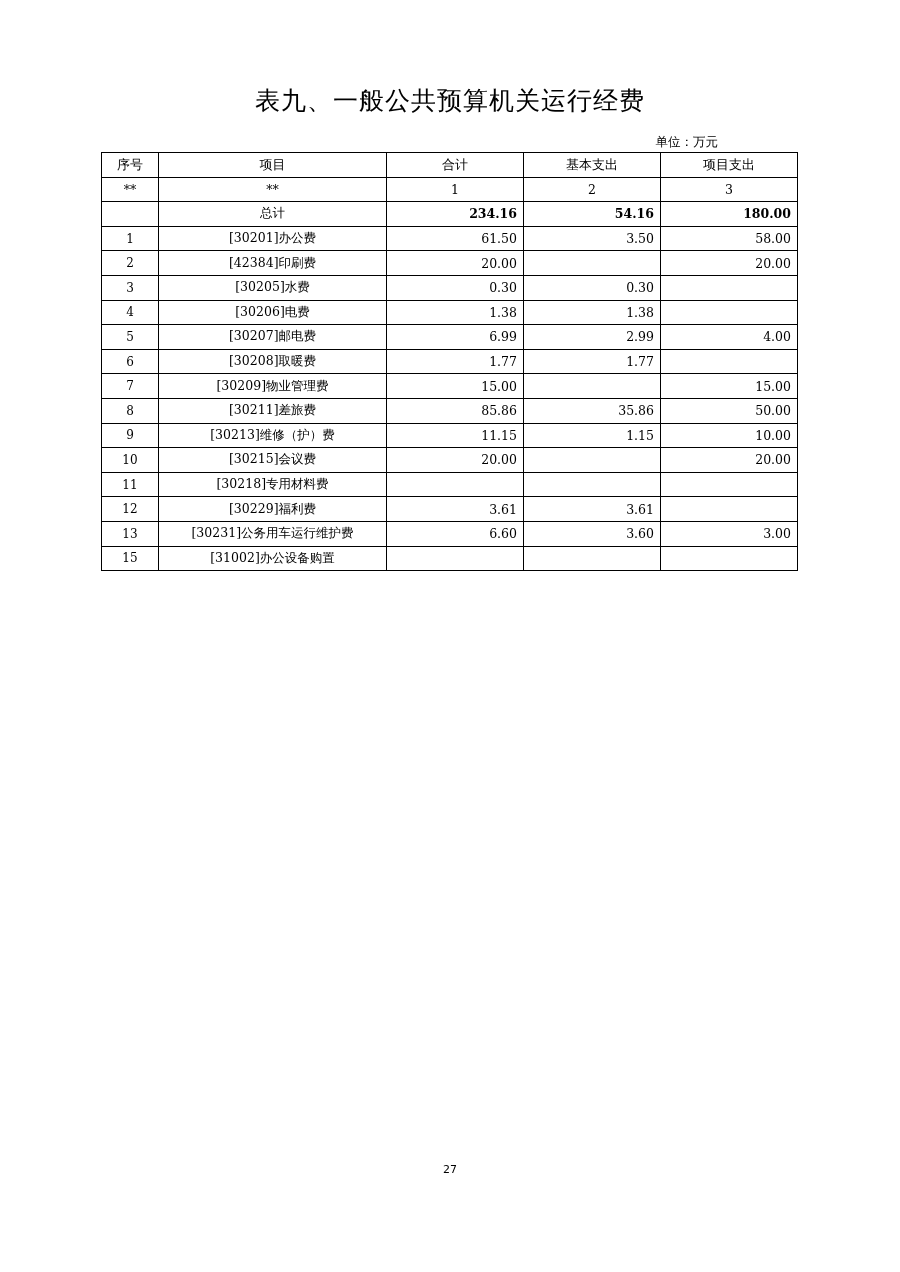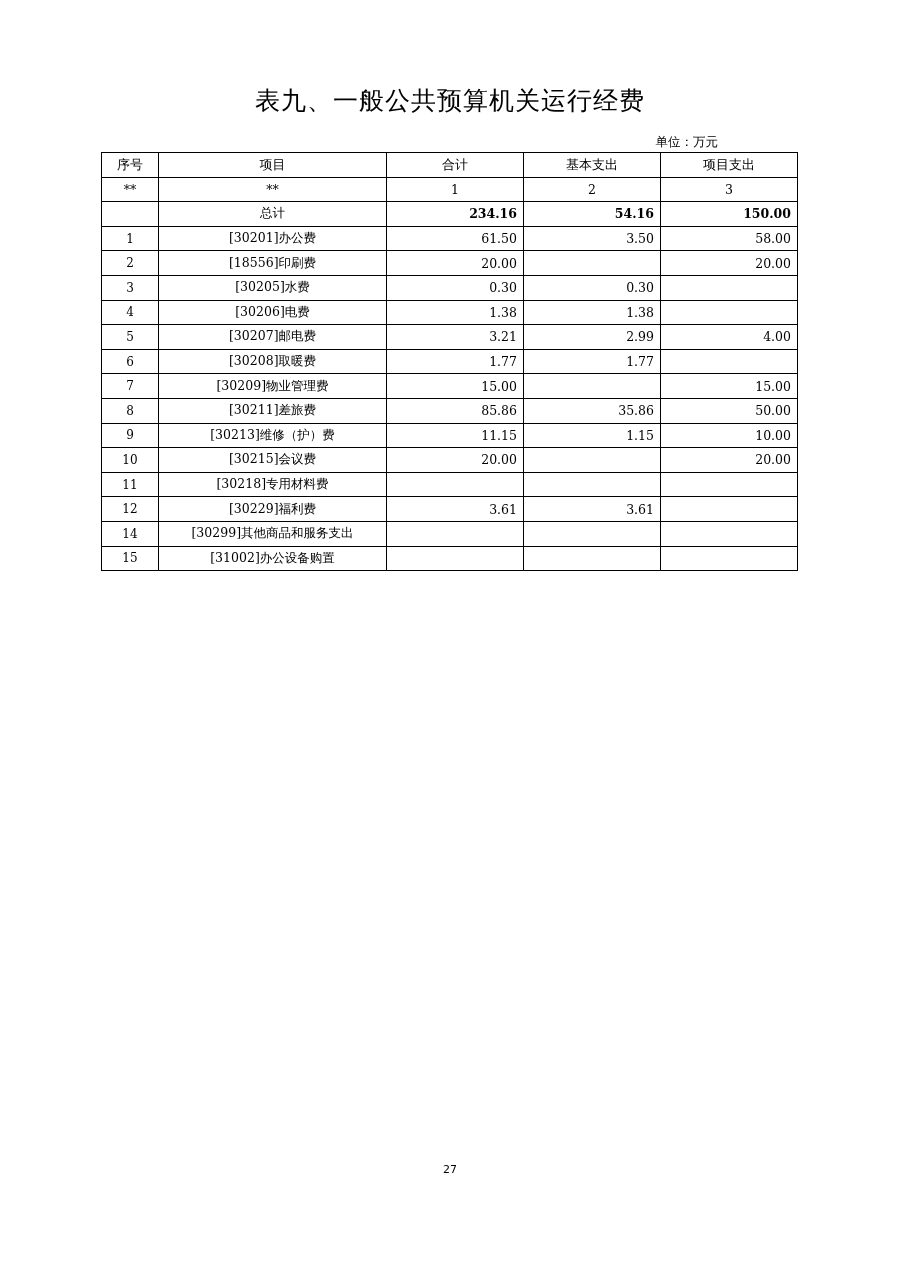--- a/index.html
+++ b/index.html
@@ -122,32 +122,32 @@
         <td class="c">2</td>
         <td class="c">3</td>
       </tr>
     </thead>
     <tbody>
       <tr>
         <td class="idx"></td>
         <td class="l bold">总计</td>
         <td class="numcell bold">234.16</td>
         <td class="numcell bold">54.16</td>
-        <td class="numcell bold">150.00</td>
+        <td class="numcell bold">180.00</td>
       </tr>
       <tr>
         <td class="idx">1</td>
         <td class="l">[30201]办公费</td>
         <td class="numcell">61.50</td>
         <td class="numcell">3.50</td>
         <td class="numcell">58.00</td>
       </tr>
       <tr>
         <td class="idx">2</td>
-        <td class="l">[18556]印刷费</td>
+        <td class="l">[42384]印刷费</td>
         <td class="numcell">20.00</td>
         <td class="numcell"></td>
         <td class="numcell">20.00</td>
       </tr>
       <tr>
         <td class="idx">3</td>
         <td class="l">[30205]水费</td>
         <td class="numcell">0.30</td>
         <td class="numcell">0.30</td>
         <td class="numcell"></td>
@@ -155,21 +155,21 @@
       <tr>
         <td class="idx">4</td>
         <td class="l">[30206]电费</td>
         <td class="numcell">1.38</td>
         <td class="numcell">1.38</td>
         <td class="numcell"></td>
       </tr>
       <tr>
         <td class="idx">5</td>
         <td class="l">[30207]邮电费</td>
-        <td class="numcell">3.21</td>
+        <td class="numcell">6.99</td>
         <td class="numcell">2.99</td>
         <td class="numcell">4.00</td>
       </tr>
       <tr>
         <td class="idx">6</td>
         <td class="l">[30208]取暖费</td>
         <td class="numcell">1.77</td>
         <td class="numcell">1.77</td>
         <td class="numcell"></td>
       </tr>
@@ -209,25 +209,25 @@
         <td class="numcell"></td>
       </tr>
       <tr>
         <td class="idx">12</td>
         <td class="l">[30229]福利费</td>
         <td class="numcell">3.61</td>
         <td class="numcell">3.61</td>
         <td class="numcell"></td>
       </tr>
       <tr>
-        <td class="idx">14</td>
-        <td class="l">[30299]其他商品和服务支出</td>
-        <td class="numcell"></td>
-        <td class="numcell"></td>
-        <td class="numcell"></td>
+        <td class="idx">13</td>
+        <td class="l">[30231]公务用车运行维护费</td>
+        <td class="numcell">6.60</td>
+        <td class="numcell">3.60</td>
+        <td class="numcell">3.00</td>
       </tr>
       <tr>
         <td class="idx">15</td>
         <td class="l">[31002]办公设备购置</td>
         <td class="numcell"></td>
         <td class="numcell"></td>
         <td class="numcell"></td>
       </tr>
     </tbody>
   </table>

